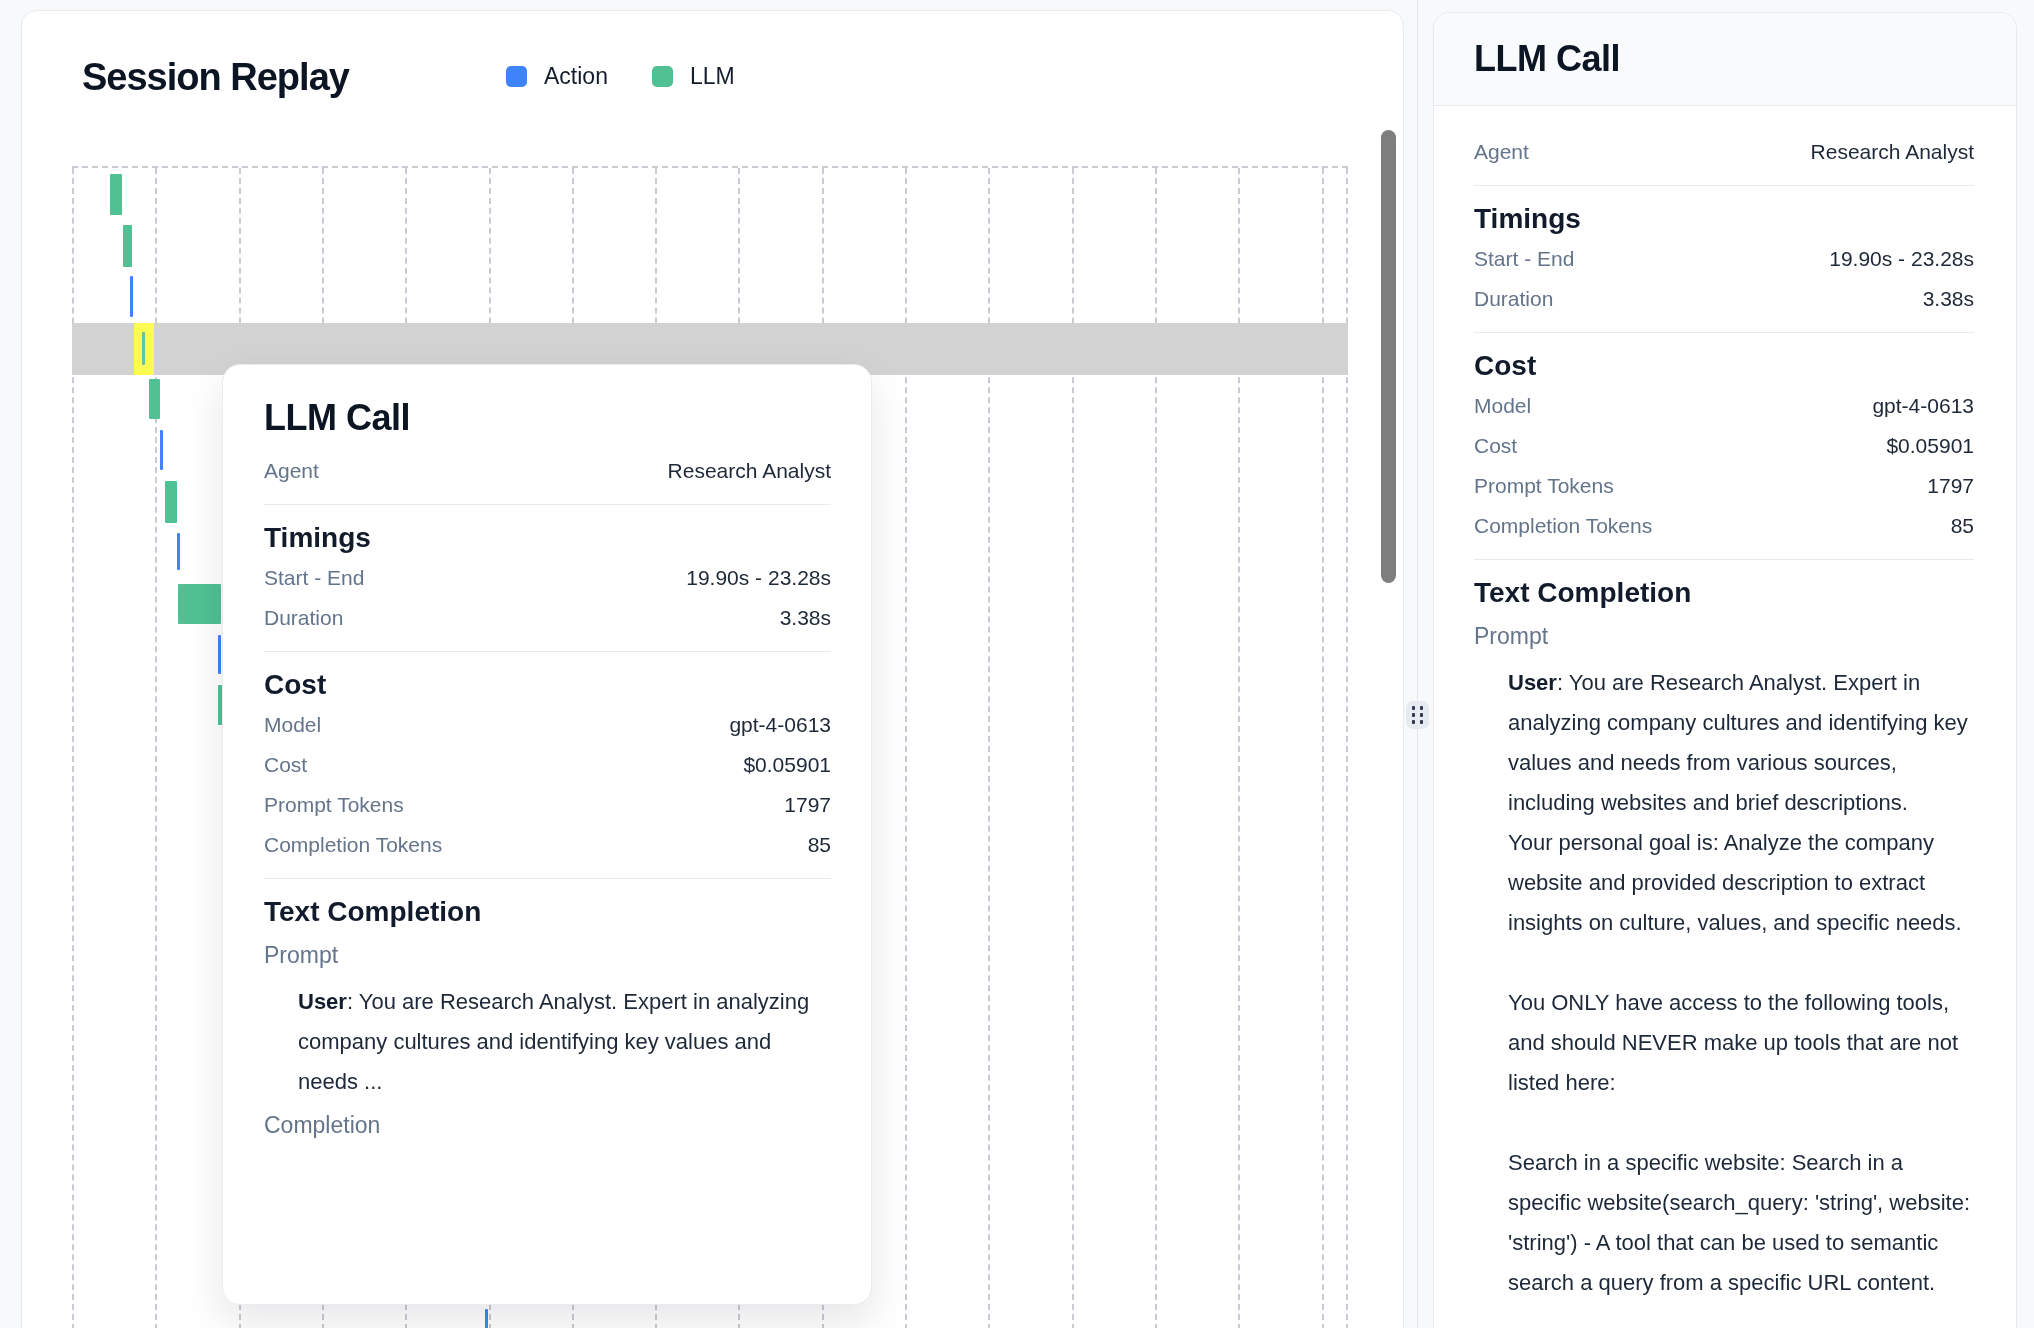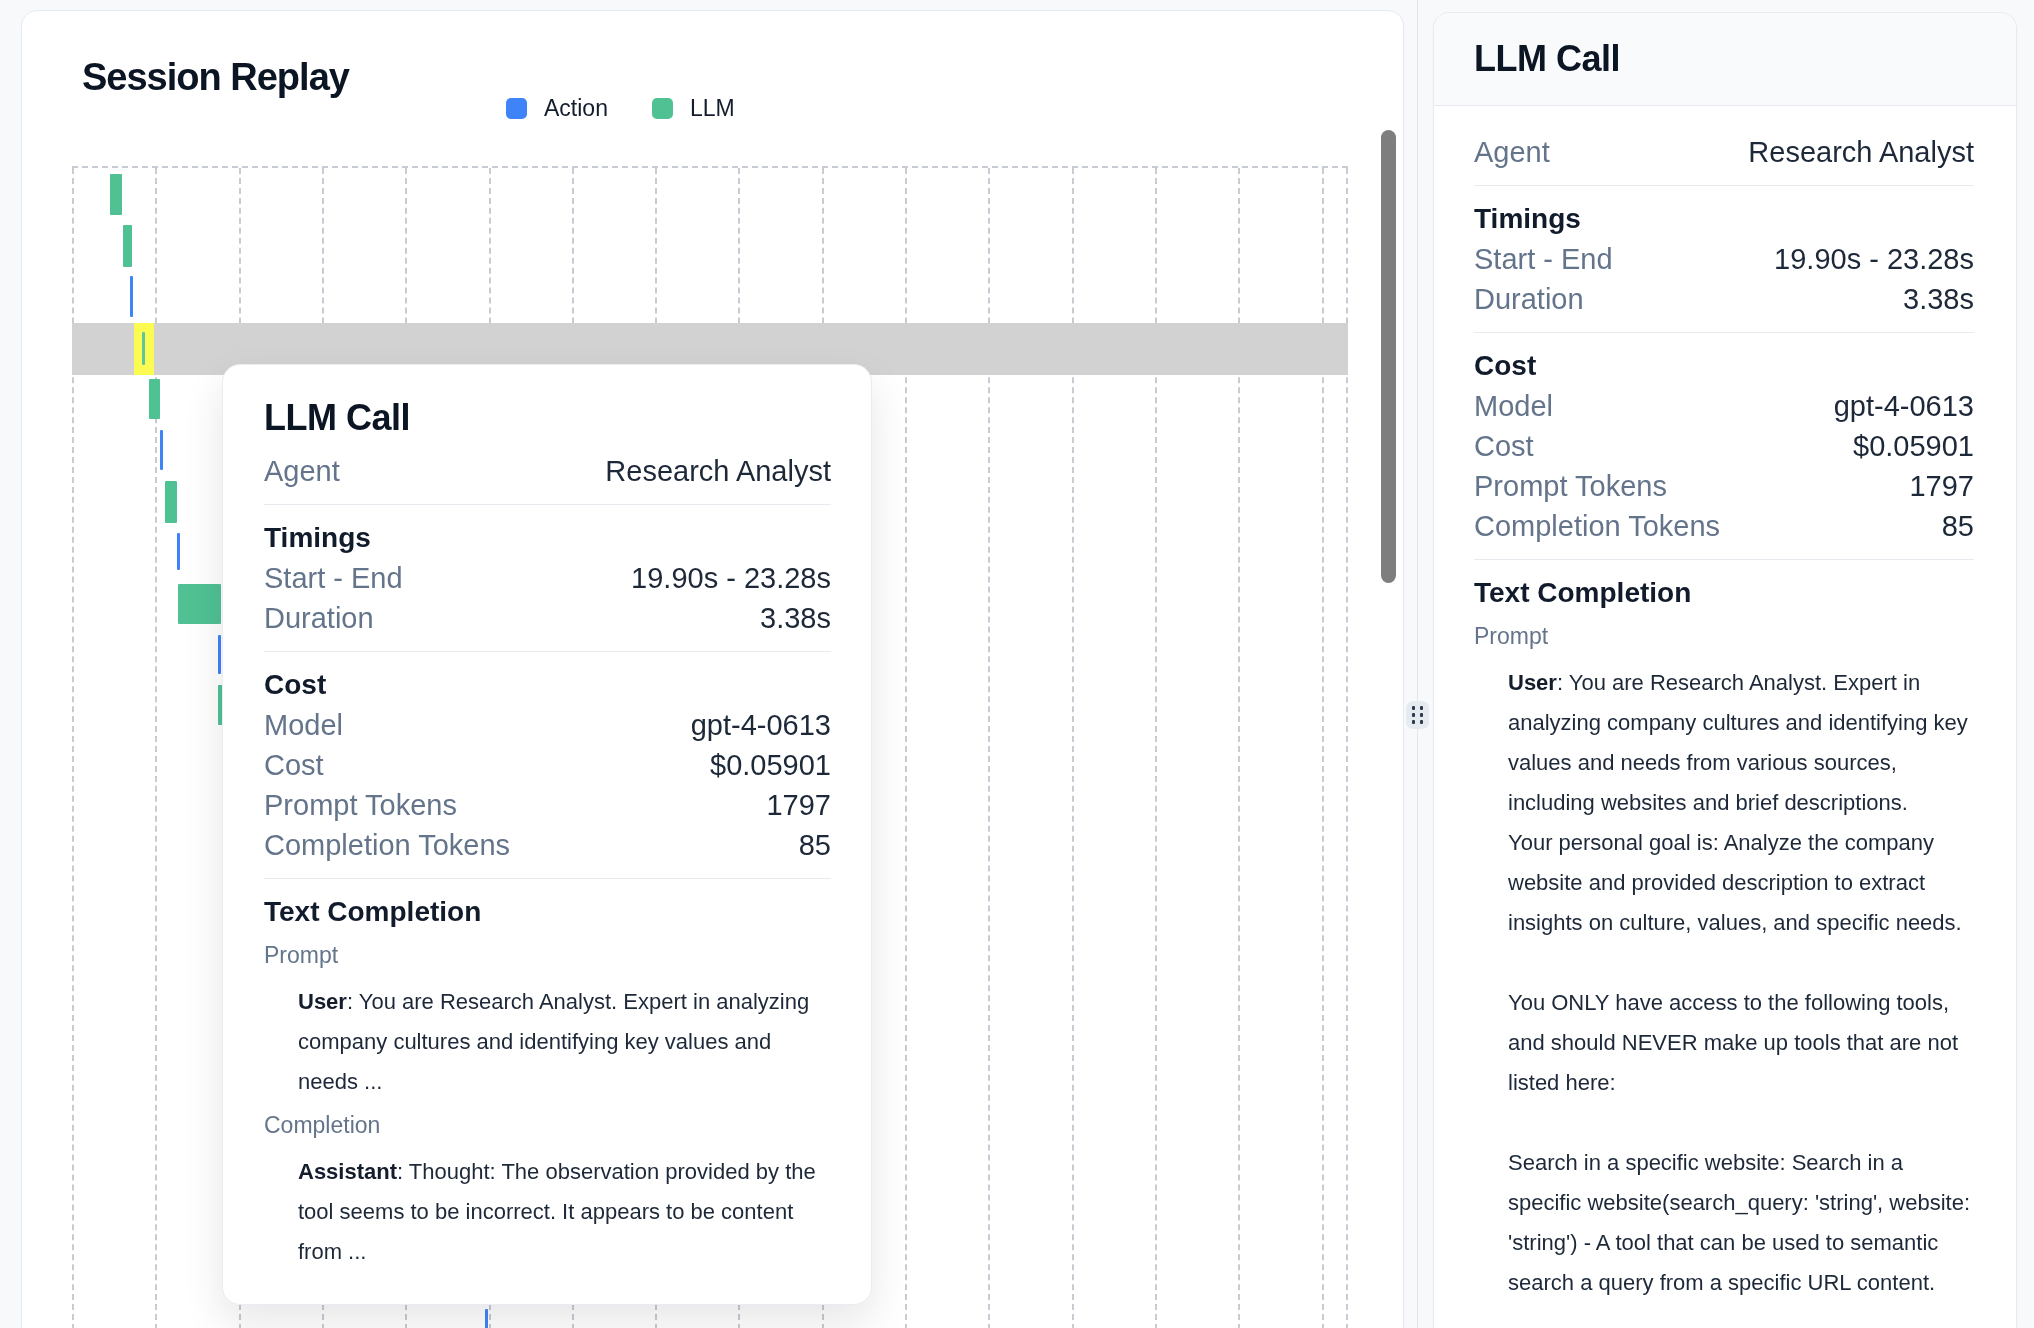--- a/index.html
+++ b/index.html
@@ -19,21 +19,21 @@
   }
   .card-left{left:21px;top:10px;width:1381px;height:1340px;}
   .card-right{left:1433px;top:12px;width:582px;height:1338px;overflow:hidden;}
 
   
   .page-title{
     position:absolute;left:60px;top:45px;margin:0;
     font-size:38px;font-weight:700;letter-spacing:-1px;color:#0c1524;
   }
   .legend{position:absolute;left:484px;top:52px;display:flex;gap:44px;align-items:center;}
-  .legend-item{display:flex;align-items:center;gap:17px;font-size:23px;color:#131d2c;margin-top:32px;}
+  .legend-item{display:flex;align-items:center;gap:17px;font-size:23px;color:#131d2c;}
   .swatch{width:21px;height:21px;border-radius:5px;display:inline-block;}
 
   
   #chart{
     position:absolute;left:72px;top:166px;width:1276px;height:1162px;
     overflow:hidden;z-index:1;
     border-top:2px dashed #c7cbd3;
   }
   .gridline{position:absolute;top:0;bottom:0;width:0;border-left:2px dashed #c7cbd3;}
   .row-band{position:absolute;left:0;width:100%;background:#d2d2d2;}
@@ -54,21 +54,21 @@
   .gutter .line{position:absolute;left:15px;top:0;bottom:0;width:1px;background:#e2e5ea;}
   .grip{
     position:absolute;left:4px;top:701px;width:23px;height:28px;
     background:#e6ebf2;border-radius:7px;
     display:flex;align-items:center;justify-content:center;
   }
   .grip-dots{display:grid;grid-template-columns:repeat(2,4px);grid-template-rows:repeat(3,4px);gap:3px 4px;}
   .grip-dots i{width:3.5px;height:3.5px;background:#2f3a4d;border-radius:1px;}
 
   
-  .kv{display:flex;justify-content:space-between;align-items:baseline;font-size:29px;line-height:40px;}
+  .kv{display:flex;justify-content:space-between;align-items:baseline;font-size:21px;line-height:40px;}
   .kv .k{color:#64748b;}
   .kv .v{color:#1d2838;text-align:left;}
   .sec-h{font-size:28px;font-weight:700;color:#111b2b;line-height:40px;}
   .hr{height:1px;background:#e7eaef;margin:13px 0;}
   .sub-label{font-size:23px;color:#64748b;line-height:34px;margin:6px 0 2px 0;}
   .msg{margin:10px 0 4px 34px;font-size:22px;line-height:40px;color:#1d2838;}
   .msg strong{font-weight:700;color:#131d2c;}
   .msg .pre{white-space:pre-wrap;}
 
   
@@ -241,16 +241,15 @@
     </div>
     <div class="kv">
       <span class="k">Completion Tokens</span>
       <span class="v">85</span>
     </div>
     <div class="hr"></div>
     <div class="sec-h">Text Completion</div>
     <div class="sub-label">Prompt</div>
     <p class="msg"><strong>User</strong><span class="pre">: You are Research Analyst. Expert in analyzing company cultures and identifying key values and needs ...</span></p>
     <div class="sub-label">Completion</div>
-    <p class="msg"><strong>Assistant</strong><span class="pre">: Thought: The observation provided by the tool seems to be incorrect. It appears to be content from ...</span></p>
   </div>
 
 </div>
 
 </body></html>

